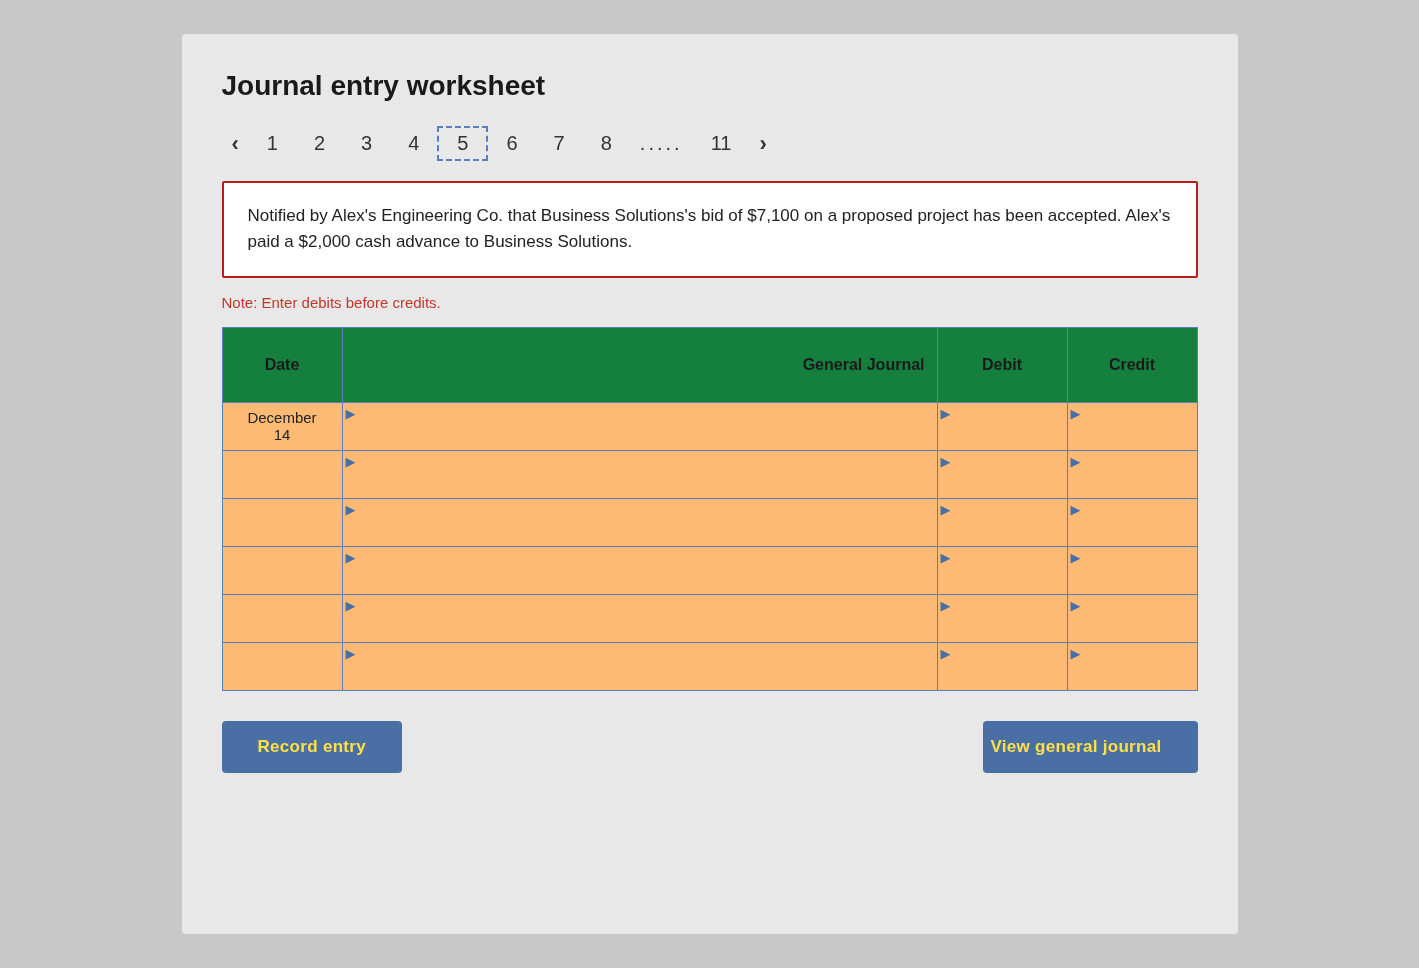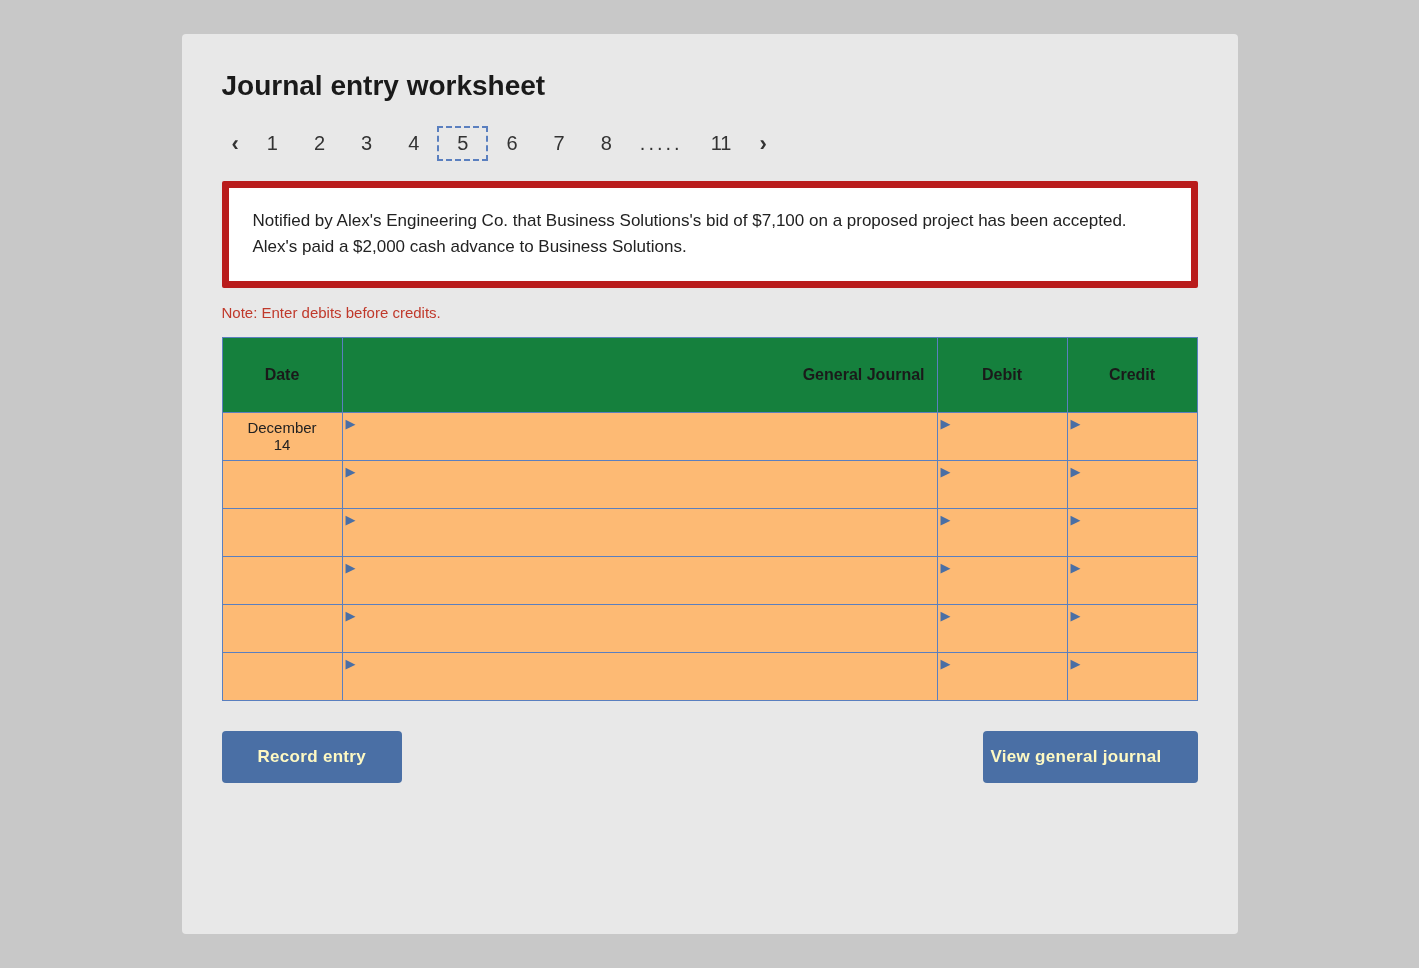--- a/index.html
+++ b/index.html
@@ -52,21 +52,21 @@
       padding: 4px 18px;
     }
     .nav-ellipsis {
       font-size: 20px;
       color: #333;
       padding: 4px 10px;
       letter-spacing: 3px;
     }
     .description-box {
       background: #fff;
-      border: 7px solid #b91c1c;
+      border: 2px solid #b91c1c;
       padding: 20px 24px;
       margin-bottom: 16px;
       font-size: 17px;
       color: #222;
       line-height: 1.55;
       border-radius: 2px;
     }
     .note-text {
       color: #c0392b;
       font-size: 15px;
@@ -135,21 +135,21 @@
       font-size: 15px;
       padding: 4px 4px;
     }
     .buttons-row {
       display: flex;
       align-items: center;
       gap: 0;
     }
     .btn {
       background: #4a6fa5;
-      color: #fef9c3;
+      color: #fde047;
       border: none;
       font-size: 17px;
       font-weight: bold;
       padding: 16px 36px;
       cursor: pointer;
       border-radius: 4px;
       font-family: Arial, sans-serif;
       letter-spacing: 0.3px;
     }
     .btn-record {

